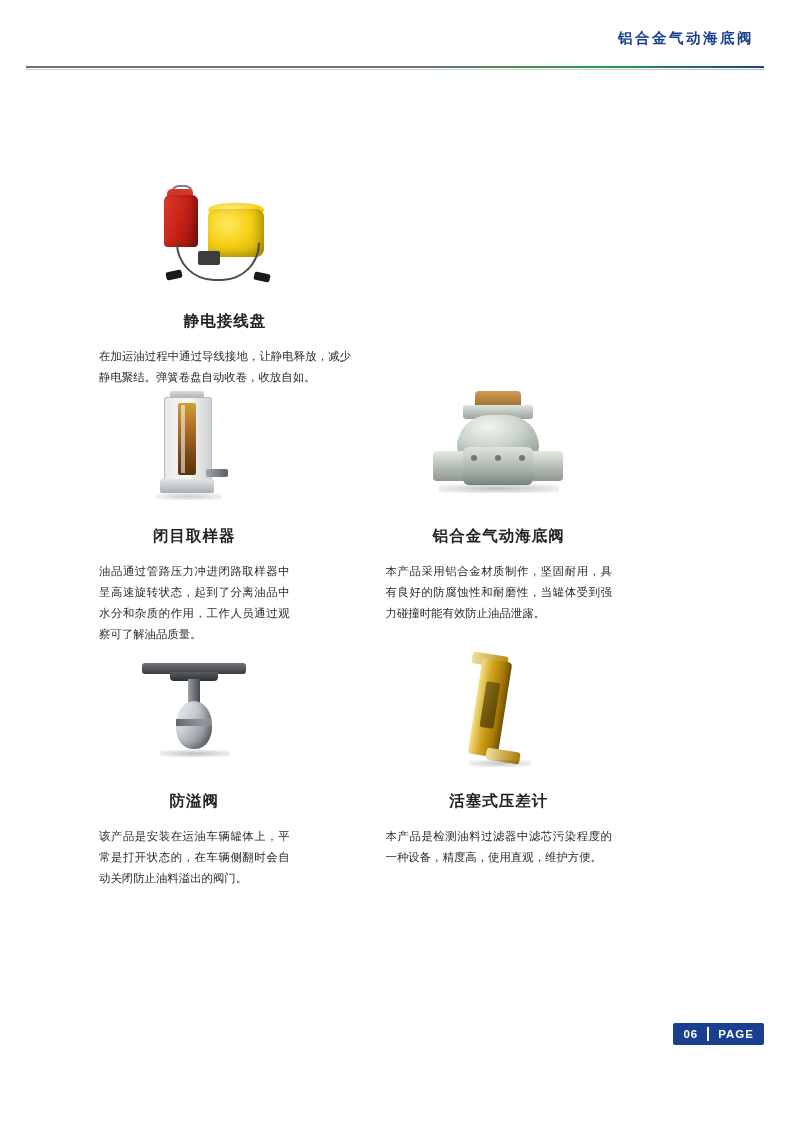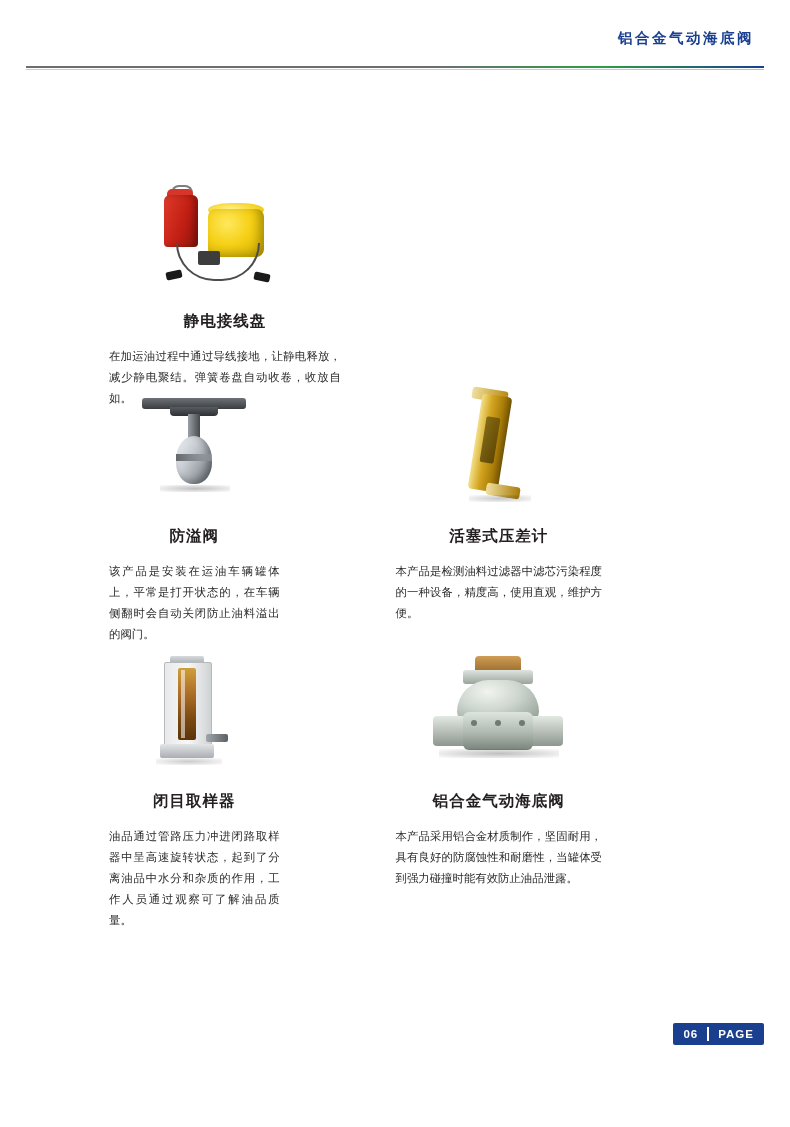--- a/index.html
+++ b/index.html
@@ -88,21 +88,21 @@
     font-family: "DejaVu Sans", "Liberation Sans", sans-serif;
   }
   .desc {
     margin-top: 14px;
     font-size: 11.4px;
     line-height: 1.85;
     color: #2b2b2b;
     text-align: justify;
     font-family: "DejaVu Sans", "Liberation Sans", sans-serif;
   }
-  .desc p { margin: 14px; }
+  .desc p { margin: 4px; }
 
   .row-1 { height: 200px; }
   .row-2 { height: 265px; }
   .row-3 { height: 265px; }
 
   .row-2 .figure, .row-3 .figure { height: 135px; }
 
   
   .page-badge {
     position: absolute;
@@ -385,57 +385,20 @@
           <div class="reel-clip"></div>
           <div class="reel-clip2"></div>
         </div>
       </div>
       <div class="caption">静电接线盘</div>
       <div class="desc">
         <p>在加运油过程中通过导线接地，让静电释放，减少静电聚结。弹簧卷盘自动收卷，收放自如。</p>
       </div>
     </div>
 
-
-  </div>
-
-  <div class="row row-2">
-
-    <div class="cell left">
-      <div class="figure">
-        <div class="art art-valve">
-          <div class="valve-top"></div>
-          <div class="valve-top-2"></div>
-          <div class="valve-stem"></div>
-          <div class="valve-ball"></div>
-          <div class="valve-ball-strap"></div>
-          <div class="valve-shadow"></div>
-        </div>
-      </div>
-      <div class="caption">防溢阀</div>
-      <div class="desc">
-        <p>该产品是安装在运油车辆罐体上，平常是打开状态的，在车辆侧翻时会自动关闭防止油料溢出的阀门。</p>
-      </div>
-    </div>
-
-    <div class="cell right">
-      <div class="figure">
-        <div class="art art-piston">
-          <div class="piston-cap-top"></div>
-          <div class="piston-body"></div>
-          <div class="piston-win"></div>
-          <div class="piston-cap-bot"></div>
-          <div class="piston-shadow"></div>
-        </div>
-      </div>
-      <div class="caption">活塞式压差计</div>
-      <div class="desc">
-        <p>本产品是检测油料过滤器中滤芯污染程度的一种设备，精度高，使用直观，维护方便。</p>
-      </div>
-    </div>
 
   </div>
 
   <div class="row row-3">
 
     <div class="cell left">
       <div class="figure">
         <div class="art art-sampler">
           <div class="sampler-cap-top"></div>
           <div class="sampler-frame"></div>
@@ -468,19 +431,56 @@
         </div>
       </div>
       <div class="caption">铝合金气动海底阀</div>
       <div class="desc">
         <p>本产品采用铝合金材质制作，坚固耐用，具有良好的防腐蚀性和耐磨性，当罐体受到强力碰撞时能有效防止油品泄露。</p>
       </div>
     </div>
 
   </div>
 
+  <div class="row row-2">
+
+    <div class="cell left">
+      <div class="figure">
+        <div class="art art-valve">
+          <div class="valve-top"></div>
+          <div class="valve-top-2"></div>
+          <div class="valve-stem"></div>
+          <div class="valve-ball"></div>
+          <div class="valve-ball-strap"></div>
+          <div class="valve-shadow"></div>
+        </div>
+      </div>
+      <div class="caption">防溢阀</div>
+      <div class="desc">
+        <p>该产品是安装在运油车辆罐体上，平常是打开状态的，在车辆侧翻时会自动关闭防止油料溢出的阀门。</p>
+      </div>
+    </div>
+
+    <div class="cell right">
+      <div class="figure">
+        <div class="art art-piston">
+          <div class="piston-cap-top"></div>
+          <div class="piston-body"></div>
+          <div class="piston-win"></div>
+          <div class="piston-cap-bot"></div>
+          <div class="piston-shadow"></div>
+        </div>
+      </div>
+      <div class="caption">活塞式压差计</div>
+      <div class="desc">
+        <p>本产品是检测油料过滤器中滤芯污染程度的一种设备，精度高，使用直观，维护方便。</p>
+      </div>
+    </div>
+
+  </div>
+
 </div>
 
 <div class="page-badge">
   <span class="page-num">06</span>
   <span class="page-sep"></span>
   <span class="page-label">PAGE</span>
 </div>
 
 </body></html>

